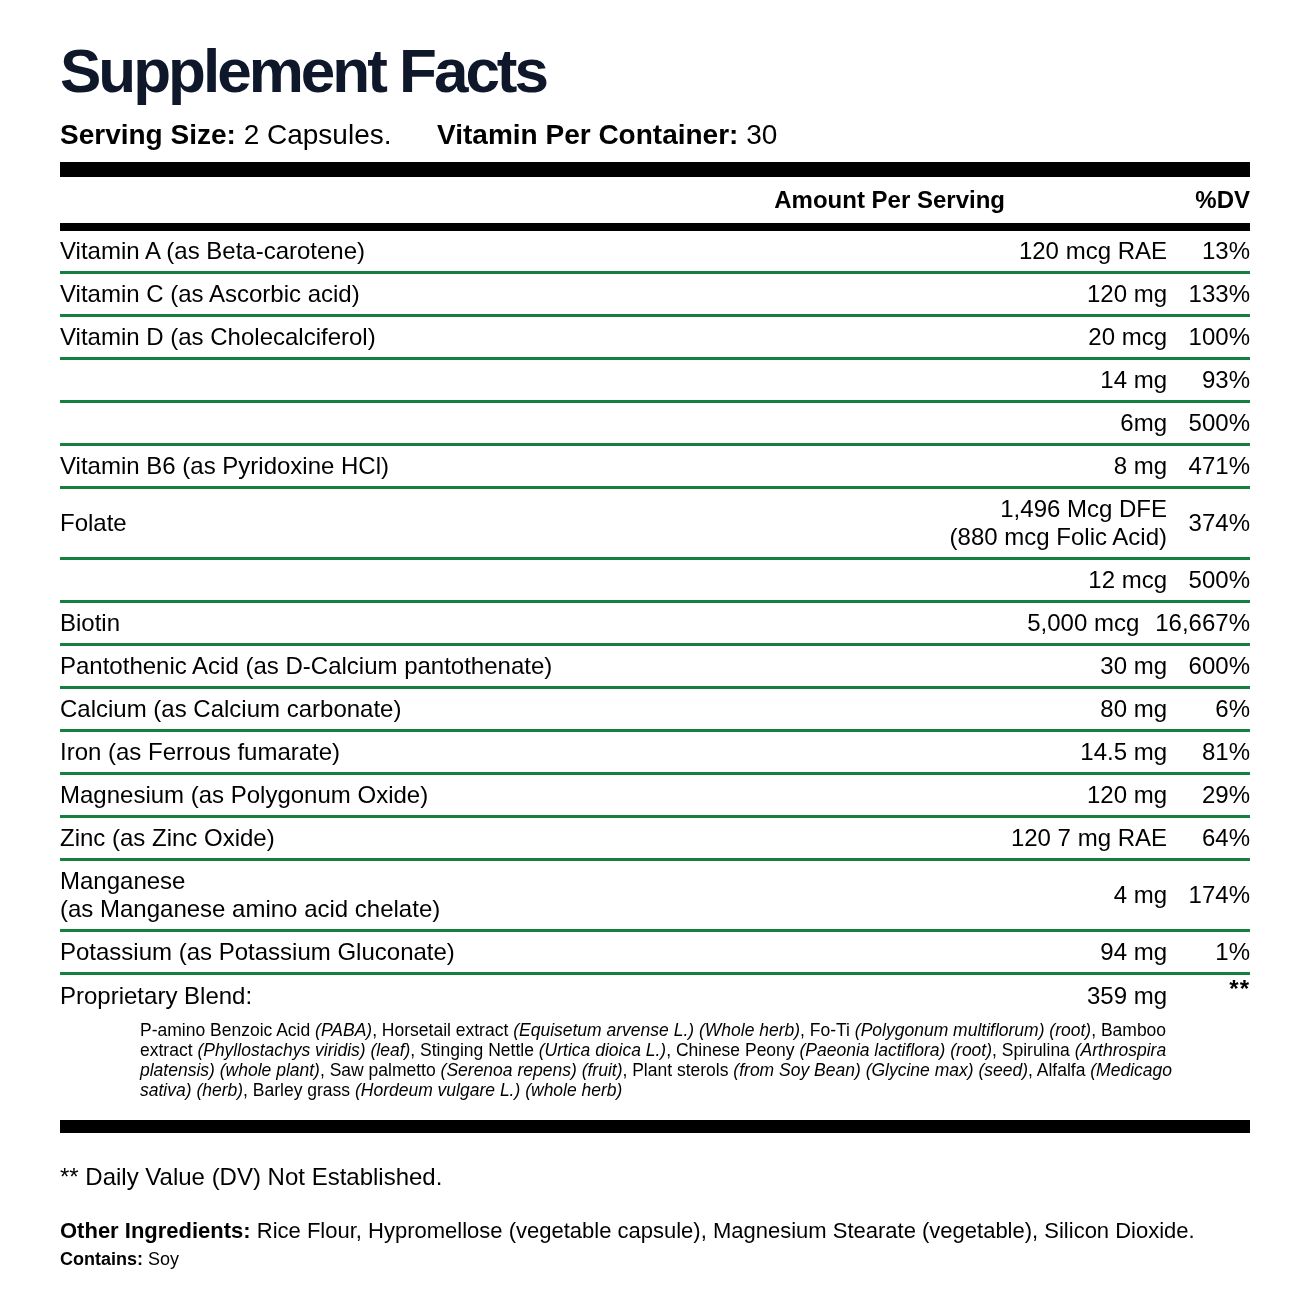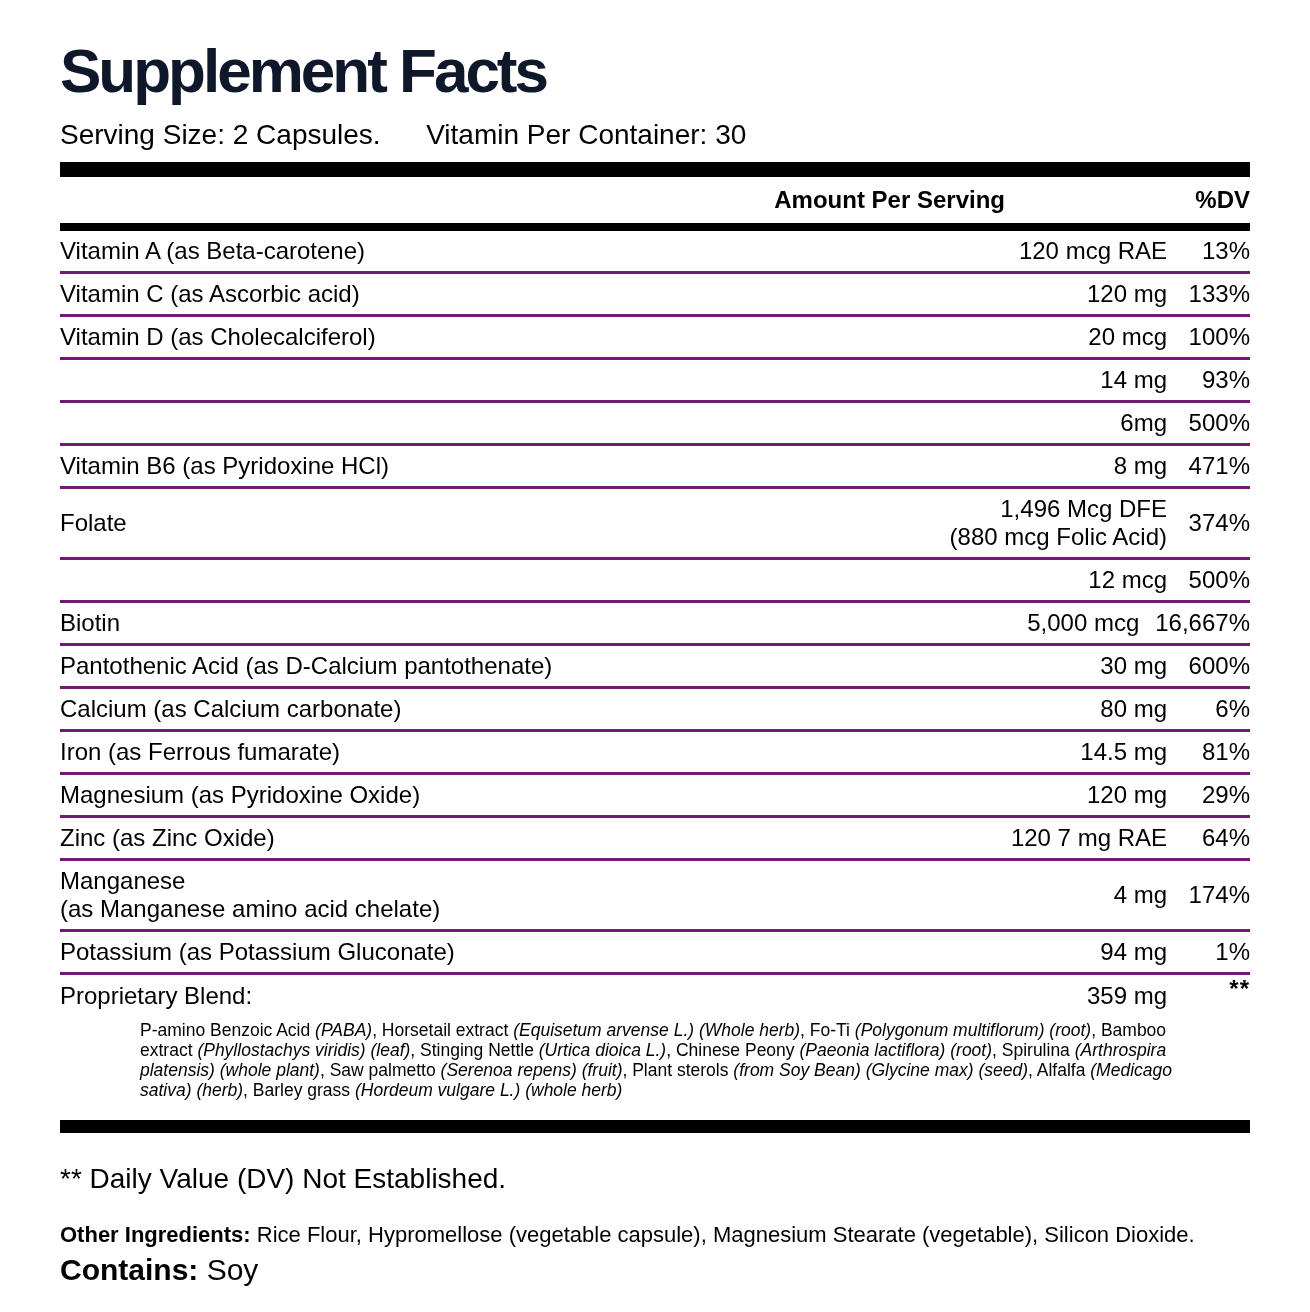--- a/index.html
+++ b/index.html
@@ -9,53 +9,53 @@
     font-family:"Liberation Sans", sans-serif;
     color:#000;
   }
   .label { padding:40px 60px 30px 60px; }
 
   .title {
     font-size:62px; font-weight:bold; letter-spacing:-3px;
     line-height:1; color:#0f172a;
   }
   .serving-line { margin-top:16px; font-size:28px; line-height:1.2; }
-  .serving-line .lbl { font-weight:normal; }
+  .serving-line .lbl { font-weight:bold; }
   .serving-line .gap { display:inline-block; width:30px; }
 
   .bar { background:#000; width:100%; }
   .bar-top { height:15px; margin-top:10px; }
   .bar-mid { height:8px; }
   .bar-bottom { height:13px; margin-top:18px; }
 
   .header-row { display:flex; align-items:center; padding:9px 0; font-size:24px; font-weight:bold; }
   .hdr-amount { flex:1; text-align:right; padding-right:178px; }
   .hdr-dv { min-width:67px; text-align:right; }
 
   .row {
     display:flex; align-items:center; gap:16px;
-    border-bottom:3px solid #701a75;
+    border-bottom:3px solid #15803d;
     padding:6px 0; min-height:43px;
     font-size:24px; line-height:28px;
   }
   .row:last-child { border-bottom:none; }
   .cell-name { text-align:left; }
   .cell-amount { flex:1; text-align:right; }
   .cell-dv { min-width:67px; text-align:right; white-space:nowrap; }
   .dv-raised { transform:translateY(-7px); font-weight:bold; letter-spacing:1px; }
 
   .blend {
     margin:2px 34px 20px 80px;
     font-size:17.5px; line-height:20px;
   }
   .blend .it { font-style:italic; }
 
-  .footnote { margin-top:30px; font-size:28px; }
+  .footnote { margin-top:30px; font-size:24px; }
   .other { margin-top:26px; font-size:22px; line-height:1.3; }
-  .contains { margin-top:4px; font-size:30px; }
+  .contains { margin-top:4px; font-size:18px; }
   .bold { font-weight:bold; }
 </style>
 </head>
 <body>
 
 <div class="label">
 
   <h1 class="title">Supplement Facts</h1>
 
   <div class="serving-line">
@@ -171,21 +171,21 @@
         <div class="cell-name">
           <div>Iron (as Ferrous fumarate)</div>
         </div>
         <div class="cell-amount">
           <div>14.5 mg</div>
         </div>
         <div class="cell-dv">81%</div>
       </div>
       <div class="row">
         <div class="cell-name">
-          <div>Magnesium (as Pyridoxine Oxide)</div>
+          <div>Magnesium (as Polygonum Oxide)</div>
         </div>
         <div class="cell-amount">
           <div>120 mg</div>
         </div>
         <div class="cell-dv">29%</div>
       </div>
       <div class="row">
         <div class="cell-name">
           <div>Zinc (as Zinc Oxide)</div>
         </div>

